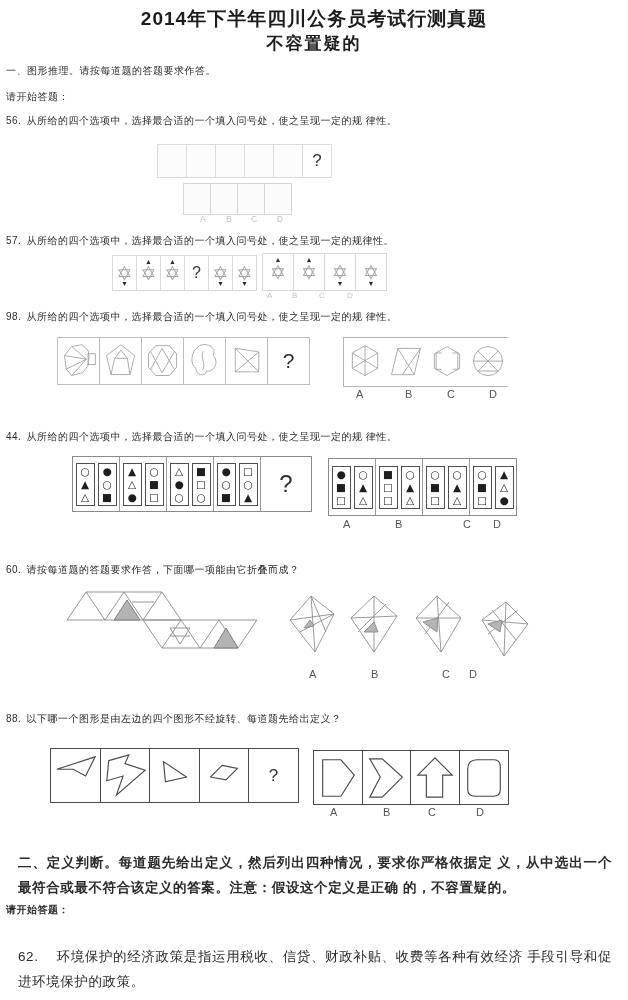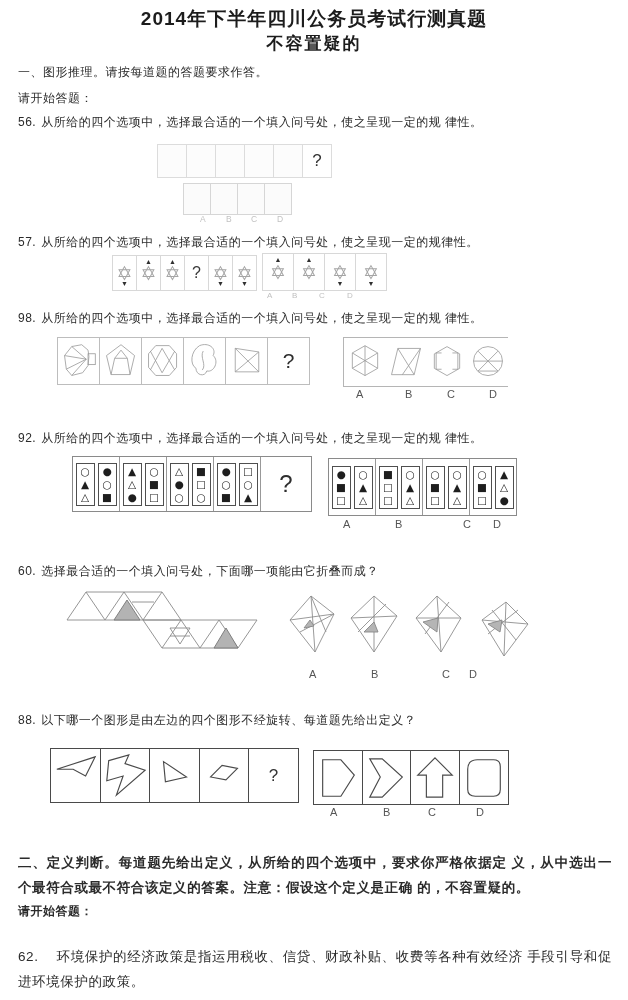--- a/index.html
+++ b/index.html
@@ -2,21 +2,21 @@
 <html><head>
 <meta charset="utf-8">
 <style>
   html,body{margin:0;padding:0;}
   body{width:628px;height:1000px;background:#ffffff;position:relative;
        font-family:"Liberation Sans","DejaVu Sans",sans-serif;color:#2b2b2b;
        -webkit-font-smoothing:antialiased;overflow:hidden;}
   .abs{position:absolute;}
   .title{left:0;right:0;top:6px;text-align:center;font-size:19px;font-weight:bold;color:#1c1c1c;letter-spacing:1px;}
   .subtitle{left:0;right:0;top:32px;text-align:center;font-size:17px;font-weight:bold;color:#1c1c1c;letter-spacing:2px;}
-  .line{left:18px;font-size:12px;letter-spacing:0.5px;white-space:nowrap;}
+  .line{left:6px;font-size:10px;letter-spacing:0.5px;white-space:nowrap;}
   .wrapline{left:18px;width:594px;font-size:13.5px;letter-spacing:0.6px;line-height:25px;text-align:justify;}
   .bold{font-weight:bold;}
   .qnum{margin-right:5px;}
 
   
   .q56r1{left:157px;top:144px;display:flex;}
   .q56r1 .c{width:28px;height:32px;border:1px solid #dcdcdc;margin-right:-1px;background:#fcfcfc;
             display:flex;align-items:center;justify-content:center;}
   .q56r1 .qm{font-size:17px;color:#333;background:#fff;}
   .q56r2{left:183px;top:183px;display:flex;}
@@ -227,21 +227,21 @@
         <line x1="10" y1="33" x2="32" y2="33"></line>
     </svg>
   </div>
 </div>
 <span class="ltrM" style="left:356px;top:388px">A</span>
 <span class="ltrM" style="left:405px;top:388px">B</span>
 <span class="ltrM" style="left:447px;top:388px">C</span>
 <span class="ltrM" style="left:489px;top:388px">D</span>
 
 <div class="abs line" style="top:430px">
-  <span class="qnum">92.</span><span>从所给的四个选项中，选择最合适的一个填入问号处，使之呈现一定的规 律性。</span>
+  <span class="qnum">44.</span><span>从所给的四个选项中，选择最合适的一个填入问号处，使之呈现一定的规 律性。</span>
 </div>
 <div class="abs q59grp">
   <div class="q59cell">
     <span class="scol">○
 ▲
 △</span>
     <span class="scol">●
 ○
 ■</span>
   </div>
@@ -306,21 +306,21 @@
 △
 ●</span>
   </div>
 </div>
 <span class="ltrM" style="left:343px;top:518px">A</span>
 <span class="ltrM" style="left:395px;top:518px">B</span>
 <span class="ltrM" style="left:463px;top:518px">C</span>
 <span class="ltrM" style="left:493px;top:518px">D</span>
 
 <div class="abs line" style="top:563px">
-  <span class="qnum">60.</span><span>选择最合适的一个填入问号处，下面哪一项能由它折叠而成？</span>
+  <span class="qnum">60.</span><span>请按每道题的答题要求作答，下面哪一项能由它折叠而成？</span>
 </div>
 <div class="abs" style="left:58px;top:588px">
   <svg class="netsvg" viewBox="0 0 205 78" width="205" height="78">
     <path d="M28,4 L104,4 M9,32 L123,32 M9,32 L28,4 M104,4 L123,32 M28,4 L47,32 M66,4 L47,32 M66,4 L85,32 M104,4 L85,32"></path>
     <path d="M85,32 L199,32 M104,60 L180,60 M85,32 L104,60 M199,32 L180,60 M123,32 L104,60 M123,32 L142,60 M161,32 L142,60 M161,32 L180,60"></path>
     <line x1="74" y1="14" x2="96" y2="14"></line>
     <polygon points="112,40 132,40 122,56"></polygon>
     <line x1="112" y1="48" x2="132" y2="48"></line>
     <polygon points="56,32 82,32 69,12" fill="#b3b3b3" stroke="#777"></polygon>
     <polygon points="156,60 180,60 168,40" fill="#b3b3b3" stroke="#777"></polygon>
@@ -417,17 +417,17 @@
     <svg class="s61" viewBox="0 0 48 52" width="46" height="50">
       <path d="M17,7 L34,7 Q41,7 41,14 L41,38 Q41,45 34,45 L15,45 Q7,45 7,38 L7,17 Q7,7 17,7 Z"></path>
     </svg>
   </div>
 </div>
 <span class="ltrM" style="left:330px;top:806px">A</span>
 <span class="ltrM" style="left:383px;top:806px">B</span>
 <span class="ltrM" style="left:428px;top:806px">C</span>
 <span class="ltrM" style="left:476px;top:806px">D</span>
 
-<div class="abs wrapline bold" style="top:850px">二、定义判断。每道题先给出定义，从所给的四个选项中，要求你严格依据定 义，从中选出一个最符合或最不符合该定义的答案。注意：假设这个定义是正确 的，不容置疑的。</div>
+<div class="abs wrapline bold" style="top:850px">二、定义判断。每道题先给出定义，然后列出四种情况，要求你严格依据定 义，从中选出一个最符合或最不符合该定义的答案。注意：假设这个定义是正确 的，不容置疑的。</div>
 <div class="abs line bold" style="top:903px">请开始答题：</div>
 <div class="abs wrapline" style="top:944px">
   <span>62.</span><span style="margin-left:18px">环境保护的经济政策是指运用税收、信贷、财政补贴、收费等各种有效经济 手段引导和促进环境保护的政策。</span>
 </div>
 
 </body></html>

